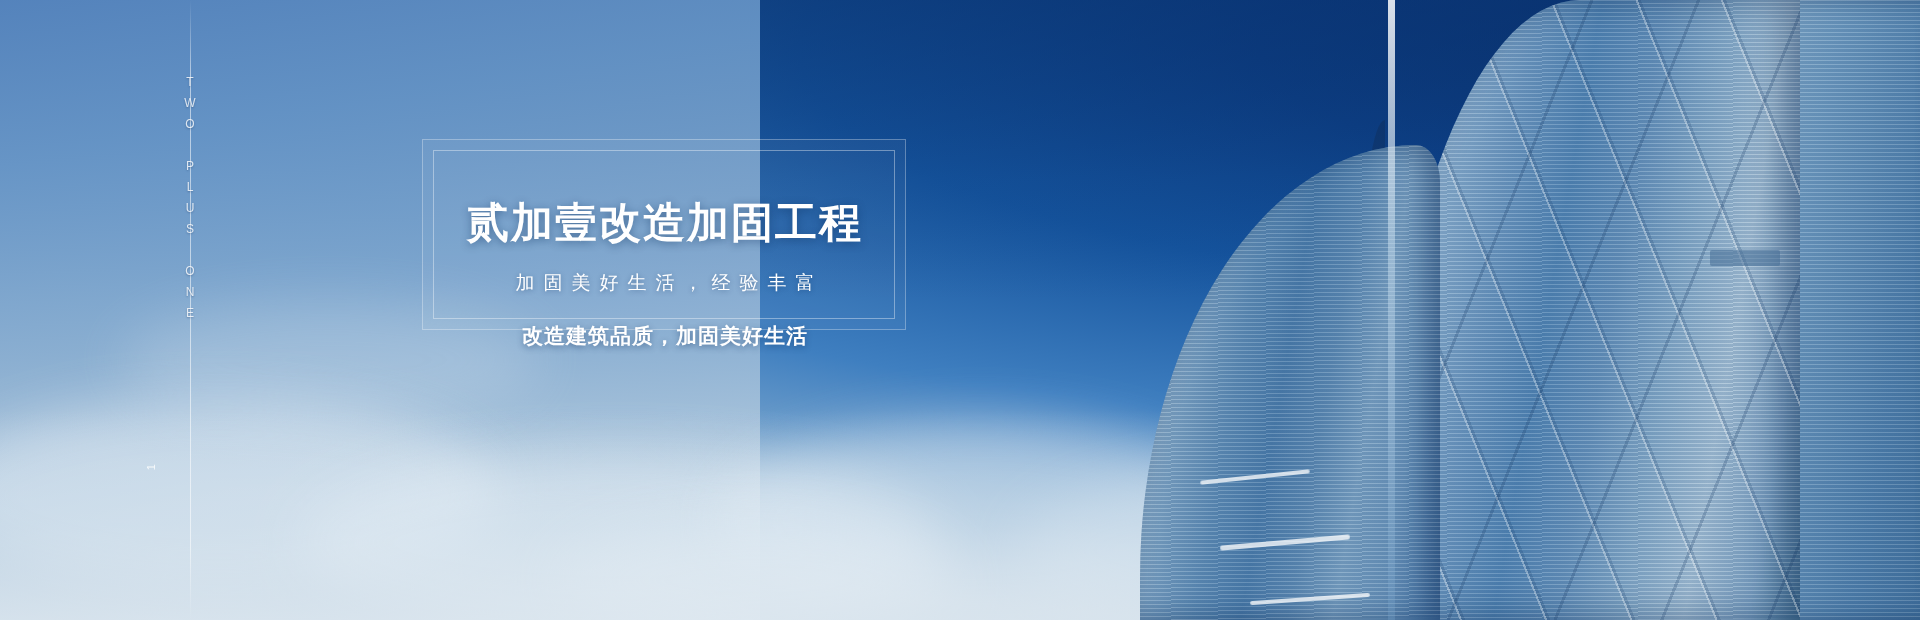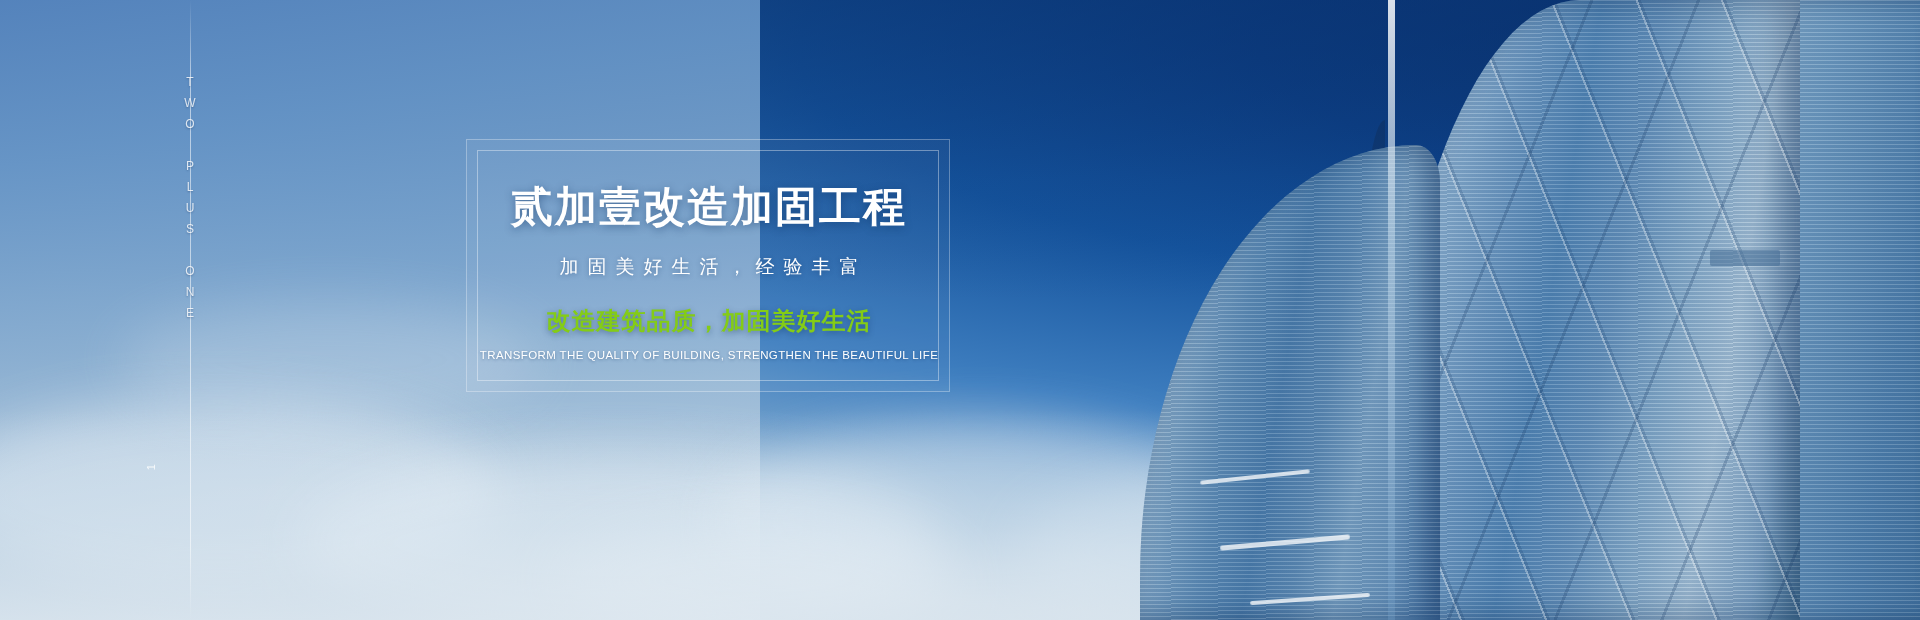--- a/index.html
+++ b/index.html
@@ -165,22 +165,22 @@
     color:rgba(255,255,255,0.85);
     font-size:11px;
     letter-spacing:2px;
     writing-mode:vertical-rl;
     text-orientation:sideways;
     transform:rotate(180deg);
   }
 
   
   .panel {
-    position:absolute; left:466px; top:139px;
-    width:484px; height:253px;
+    position:absolute; left:422px; top:139px;
+    width:484px; height:191px;
     border:1px solid rgba(255,255,255,0.30);
     background:rgba(255,255,255,0.045);
   }
   .panel-inner {
     position:absolute; left:10px; top:10px; right:10px; bottom:10px;
     border:1px solid rgba(255,255,255,0.38);
   }
   .panel-content {
     position:absolute; left:0; top:0; width:484px; height:253px;
     display:flex; flex-direction:column;
@@ -202,23 +202,23 @@
     font-size:19px;
     color:#ffffff;
     letter-spacing:9px;
     margin-top:29px;
     padding-left:9px;
     line-height:1;
     text-shadow:0 1px 5px rgba(12,45,92,0.4);
     white-space:nowrap;
   }
   .t-slogan {
-    font-size:24px;
+    font-size:21px;
     font-weight:bold;
-    color:#84cc16;
+    color:#ffffff;
     letter-spacing:1px;
     margin-top:33px;
     line-height:1;
     text-shadow:0 2px 6px rgba(12,45,92,0.45);
     white-space:nowrap;
   }
   .t-en {
     font-size:11.5px;
     color:#ffffff;
     letter-spacing:0.4px;
@@ -269,17 +269,16 @@
   <div class="v-rule"></div>
   <div class="v-text">TWO PLUS ONE</div>
   <div class="v-index">1</div>
 
   <div class="panel">
     <div class="panel-inner"></div>
     <div class="panel-content">
       <div class="t-title">贰加壹改造加固工程</div>
       <div class="t-sub">加固美好生活，经验丰富</div>
       <div class="t-slogan">改造建筑品质，加固美好生活</div>
-      <div class="t-en">TRANSFORM THE QUALITY OF BUILDING, STRENGTHEN THE BEAUTIFUL LIFE</div>
     </div>
   </div>
 
 </div>
 
 </body></html>

